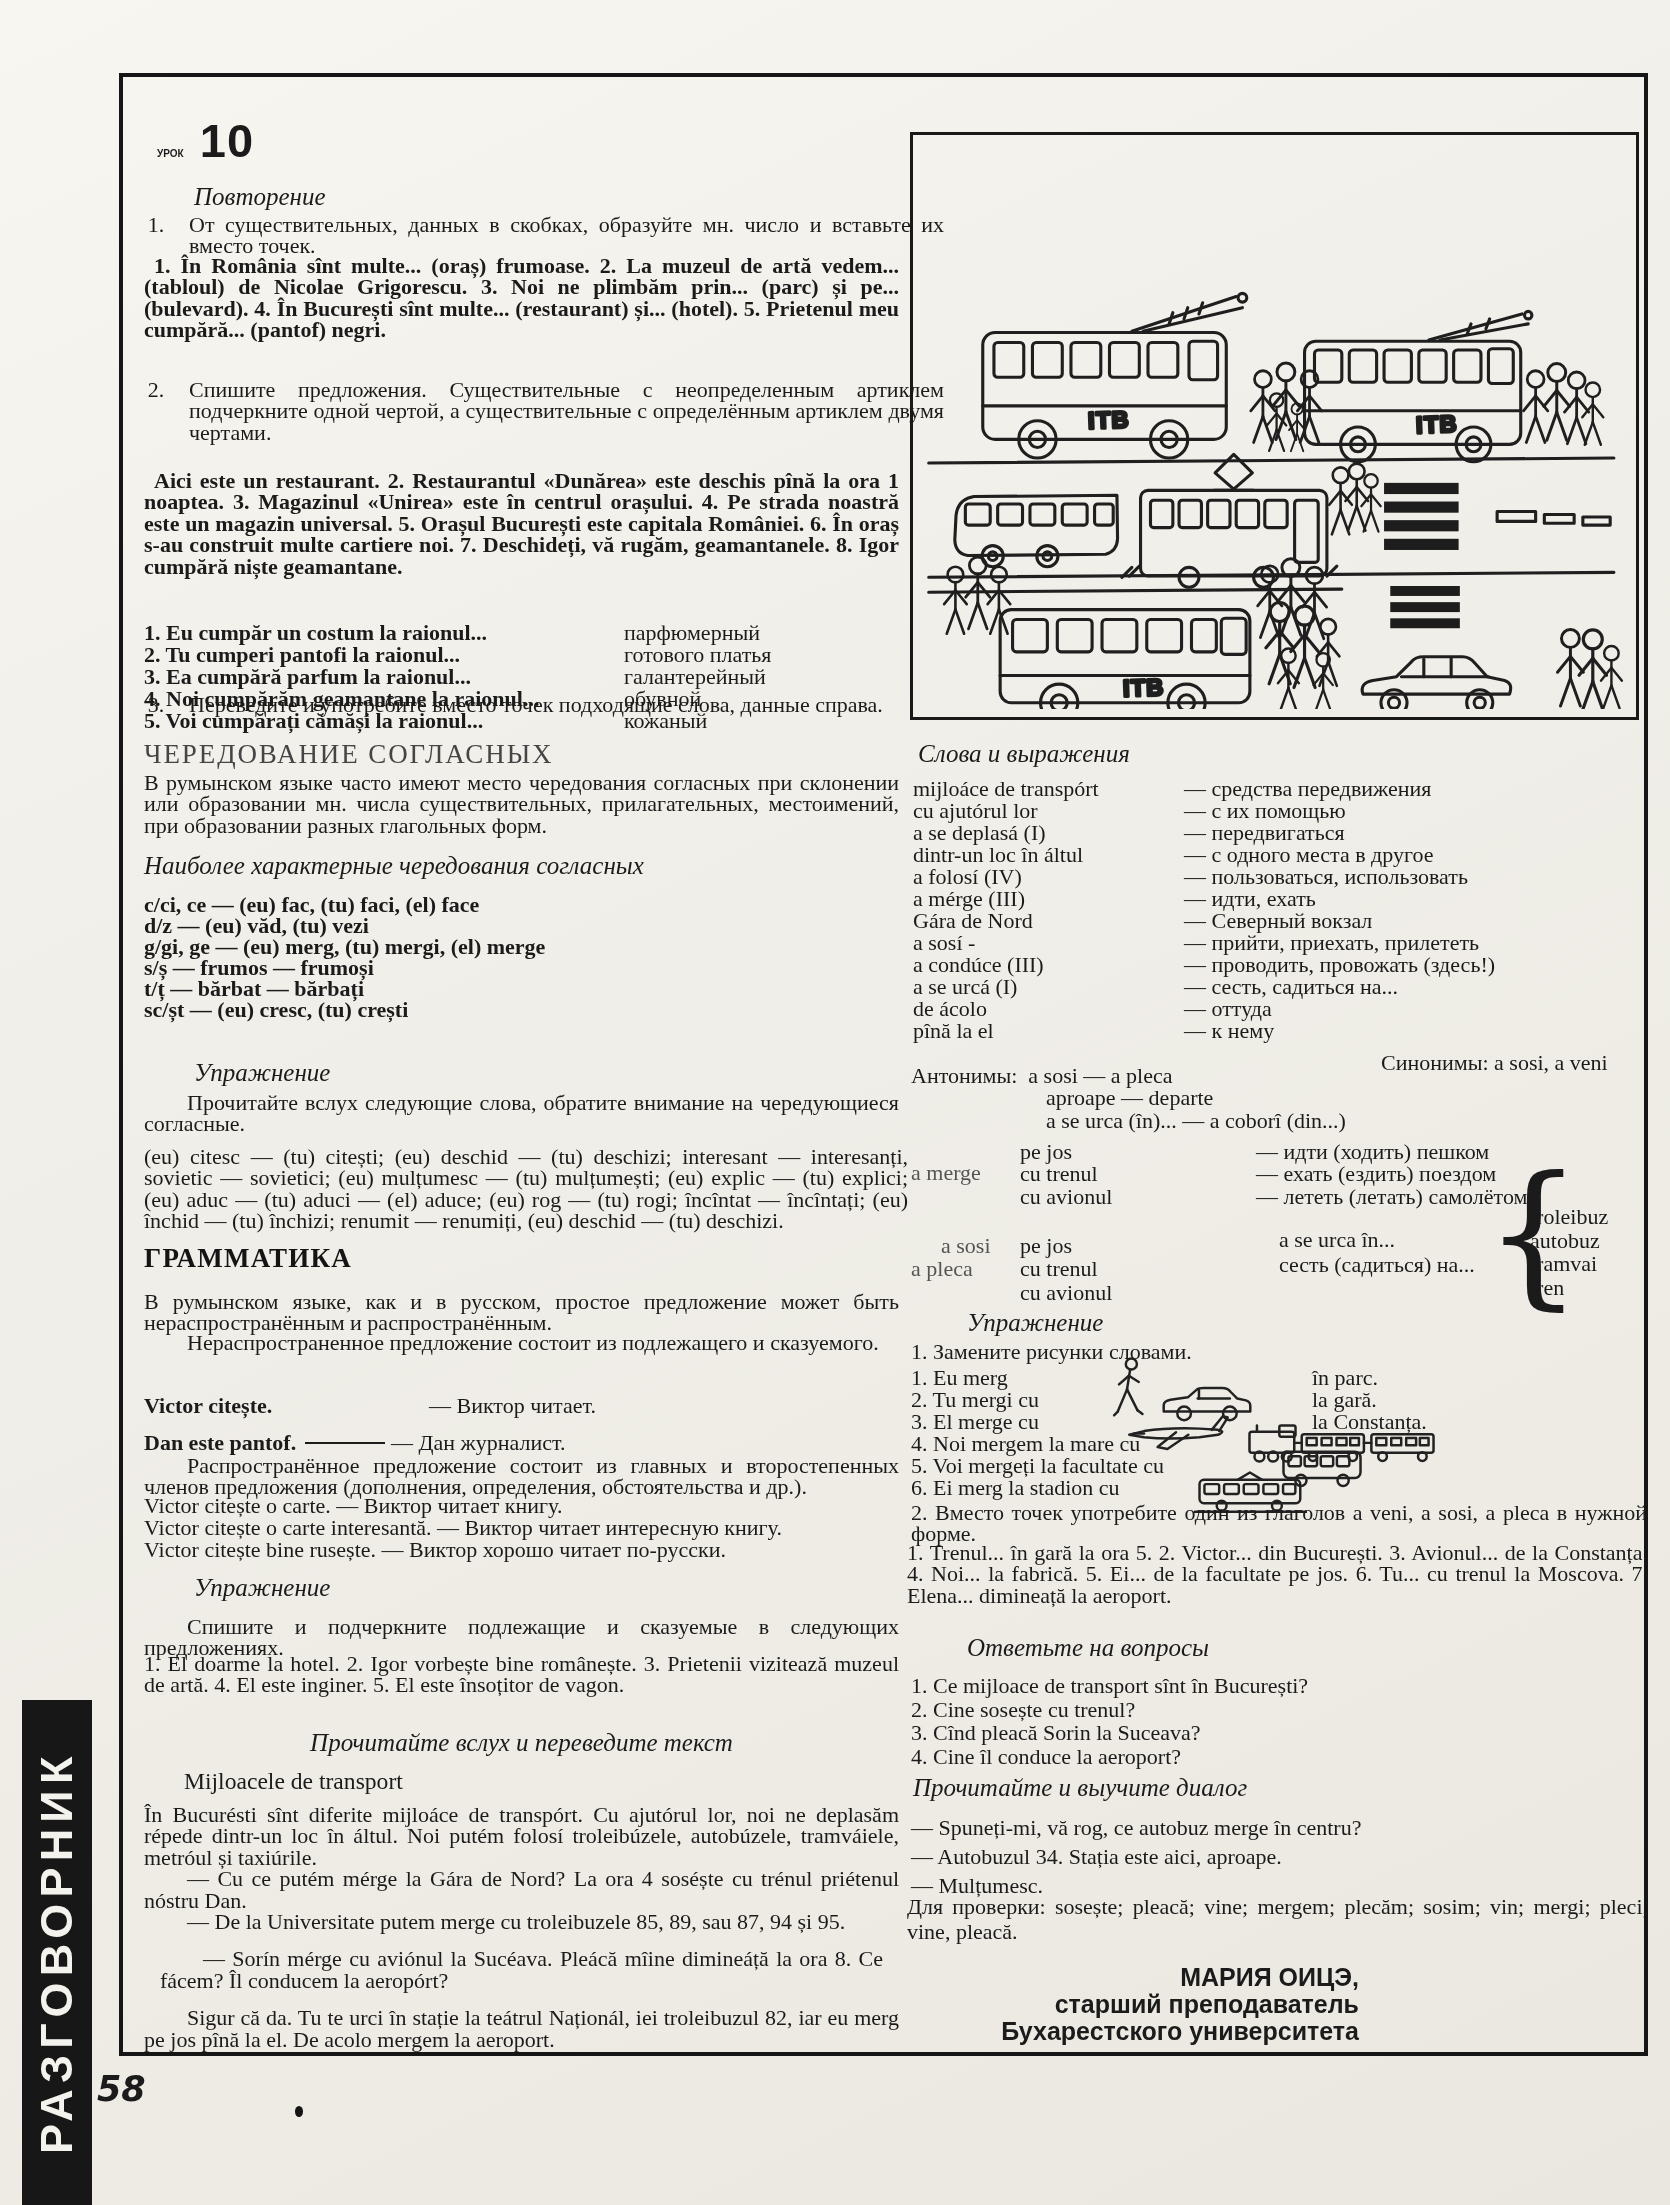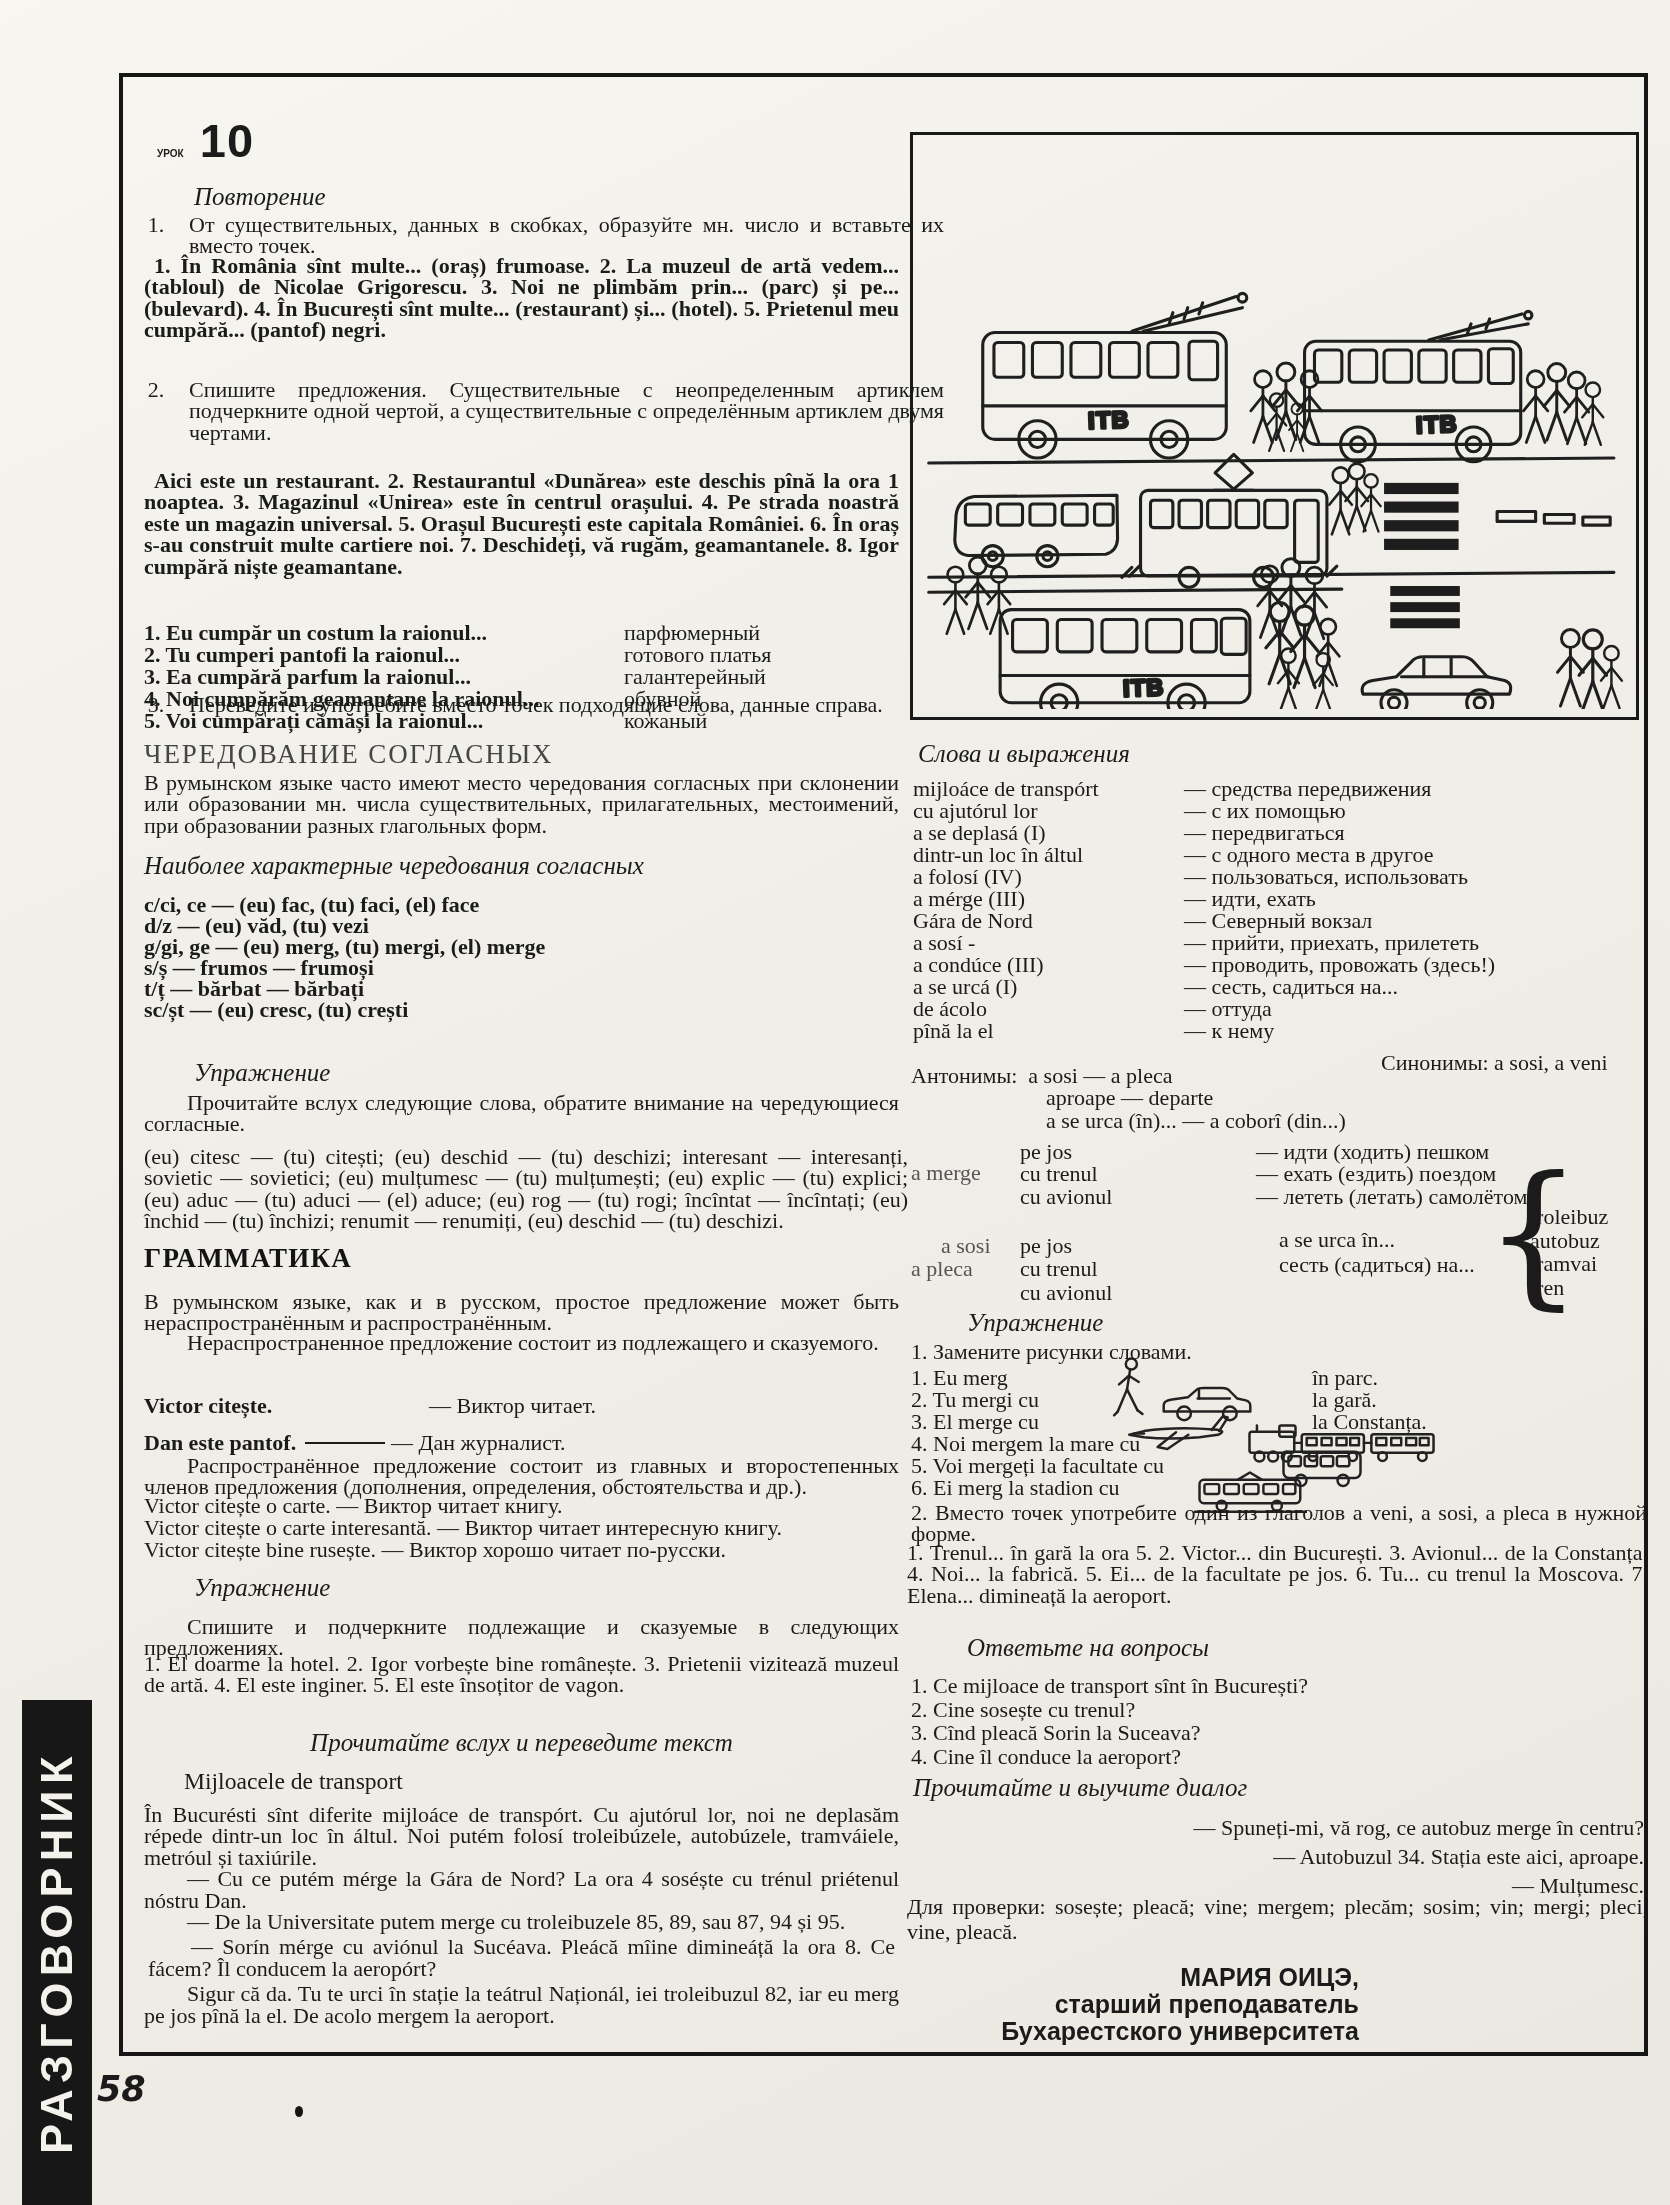--- a/index.html
+++ b/index.html
@@ -125,21 +125,21 @@
   <div class="abs body indent" style="left:144px;top:1616px;width:755px;">Спишите и подчеркните подлежащие и сказуемые в следующих предложениях.</div>
   <div class="abs body" style="left:144px;top:1653px;width:755px;">1. El doarme la hotel. 2. Igor vorbește bine românește. 3. Prietenii vizitează muzeul de artă. 4. El este inginer. 5. El este însoțitor de vagon.</div>
 
   <div class="abs ithead" style="left:144px;top:1730px;width:755px;text-align:center;">Прочитайте вслух и переведите текст</div>
   <div class="abs" style="left:184px;top:1768px;font-size:23.6px;">Mijloacele de transport</div>
 
   <div class="abs" style="left:144px;top:1804px;width:755px;">
     <p class="body" style="margin:0;">În Bucurésti sînt diferite mijloáce de transpórt. Cu ajutórul lor, noi ne deplasăm répede dintr-un loc în áltul. Noi putém folosí troleibúzele, autobúzele, tramváiele, metróul și taxiúrile.</p>
     <p class="body indent" style="margin:0;">— Cu ce putém mérge la Gára de Nord? La ora 4 soséște cu trénul priétenul nóstru Dan.</p>
     <p class="body indent" style="margin:0;">— De la Universitate putem merge cu troleibuzele 85, 89, sau 87, 94 și 95.</p>
-    <p class="body indent" style="margin:4px;">— Sorín mérge cu aviónul la Sucéava. Pleácă mîine dimineáță la ora 8. Ce fácem? Îl conducem la aeropórt?</p>
+    <p class="body indent" style="margin:16px;">— Sorín mérge cu aviónul la Sucéava. Pleácă mîine dimineáță la ora 8. Ce fácem? Îl conducem la aeropórt?</p>
     <p class="body indent" style="margin:0;">Sigur că da. Tu te urci în stație la teátrul Naționál, iei troleibuzul 82, iar eu merg pe jos pînă la el. De acolo mergem la aeroport.</p>
   </div>
 
   <div class="abs illus-box" style="left:910px;top:132px;width:723px;height:582px;">
     <svg width="716" height="574" viewBox="0 0 1152 924">
       <defs>
         <g id="p" class="pp">
           <circle cx="0" cy="-46" r="9"></circle>
           <line x1="0" y1="-37" x2="0" y2="-6"></line>
           <line x1="0" y1="-28" x2="-13" y2="-12"></line>
@@ -480,21 +480,21 @@
 
   <div class="abs ithead" style="left:967px;top:1635px;">Ответьте на вопросы</div>
   <div class="abs" style="left:911px;top:1674px;width:733px;font-size:22px;line-height:23.6px;">
     <div>1. Ce mijloace de transport sînt în București?</div>
     <div>2. Cine sosește cu trenul?</div>
     <div>3. Cînd pleacă Sorin la Suceava?</div>
     <div>4. Cine îl conduce la aeroport?</div>
   </div>
 
   <div class="abs ithead" style="left:913px;top:1775px;">Прочитайте и выучите диалог</div>
-  <div class="abs" style="left:911px;top:1813px;width:733px;font-size:22px;line-height:29px;text-align:right;">
+  <div class="abs" style="left:911px;top:1813px;width:733px;font-size:22px;line-height:29px;">
     <div>— Spuneți-mi, vă rog, ce autobuz merge în centru?</div>
     <div>— Autobuzul 34. Stația este aici, aproape.</div>
     <div>— Mulțumesc.</div>
   </div>
   <div class="abs body" style="left:907px;top:1894px;width:741px;line-height:25px;">Для проверки: sosește; pleacă; vine; mergem; plecăm; sosim; vin; mergi; pleci, vine, pleacă.</div>
 
   <div class="abs author" style="left:910px;top:1964px;width:449px;">
     <div>МАРИЯ ОИЦЭ,</div>
     <div>старший преподаватель</div>
     <div>Бухарестского университета</div>

